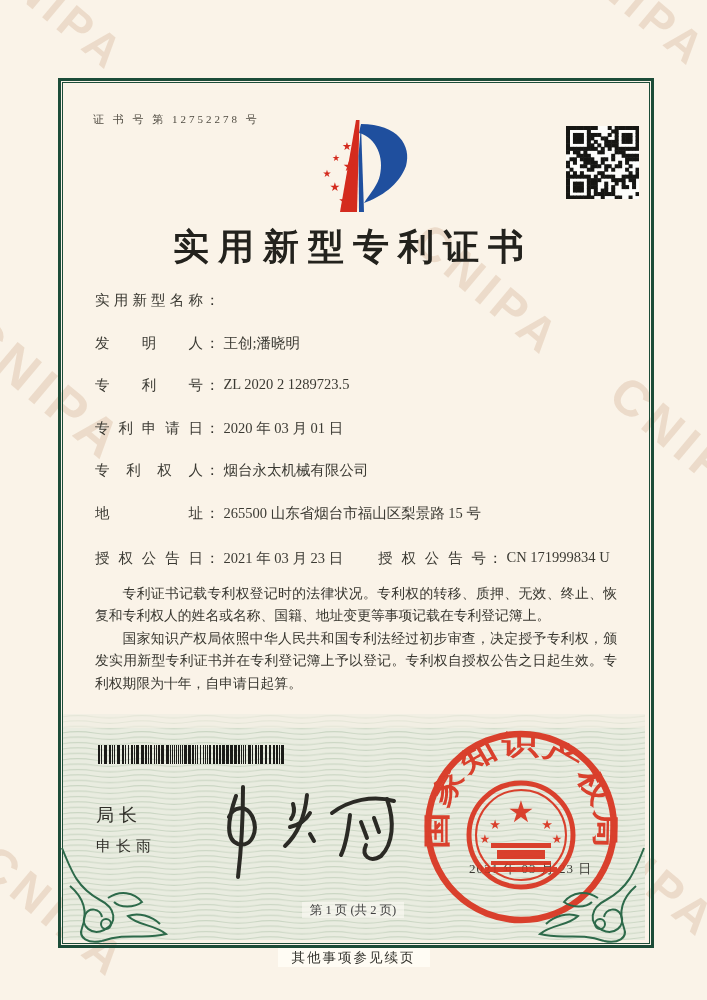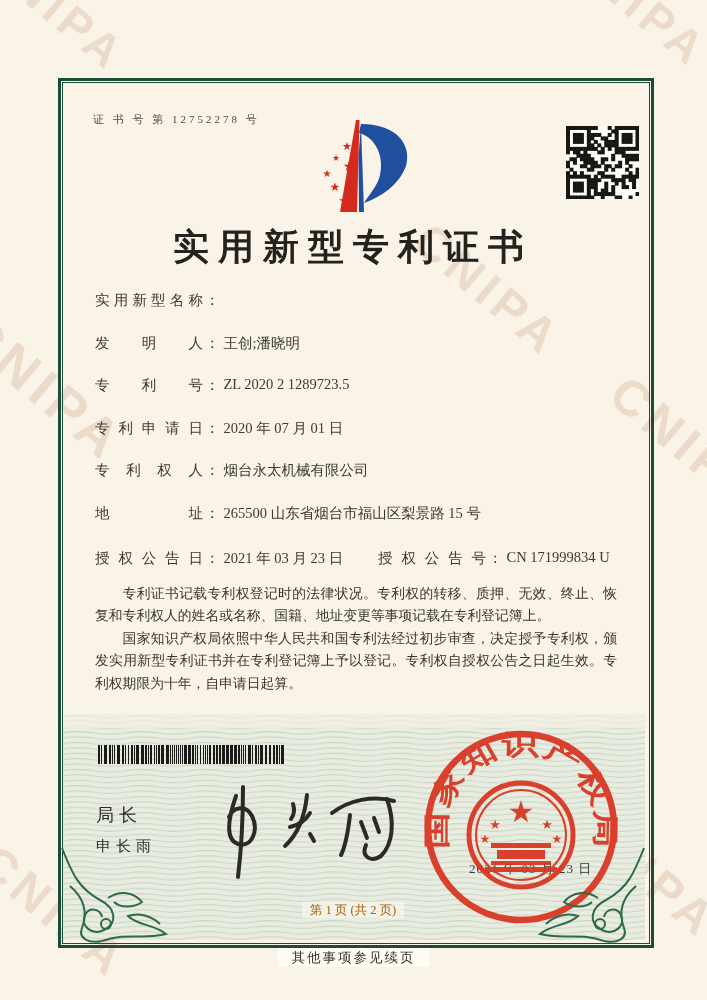--- a/index.html
+++ b/index.html
@@ -30,21 +30,21 @@
       line-height:1.63;color:#37362f;text-align:justify;}
   .paras p{margin:0;text-indent:2em;}
   .barcode{position:absolute;left:98px;top:745px;}
   .sig-title{position:absolute;left:96px;top:803px;font-size:18px;letter-spacing:5px;color:#2e2d27;}
   .sig-name{position:absolute;left:96px;top:837px;font-size:15px;letter-spacing:5px;color:#2e2d27;}
   .sig-svg{position:absolute;left:198px;top:782px;}
   .seal-date{position:absolute;left:438px;top:860px;width:185px;text-align:center;
       font-size:13px;letter-spacing:1px;color:#3a3a34;z-index:4;}
   .seal-svg{position:absolute;left:421px;top:727px;z-index:5;opacity:.93;}
   .page-no{position:absolute;left:58px;top:902px;width:590px;text-align:center;font-size:12.5px;
-      color:#a16207;z-index:6;}
+      color:#404040;z-index:6;}
   .page-no span{background:rgba(252,250,243,.6);padding:1px 8px;}
   .flourish{position:absolute;left:58px;top:828px;z-index:6;}
   .footer-note{position:absolute;left:0;top:949px;width:707px;text-align:center;font-size:13.5px;
       color:#34332d;z-index:6;}
   .footer-note span{background:rgba(255,253,246,.85);padding:2px 14px;letter-spacing:2px;}
 </style>
 </head>
 <body>
 
 <div class="page">
@@ -346,21 +346,21 @@
         <span class="fvalue">王创;潘晓明</span>
       </div>
       <div class="frow">
         <span class="flabel">专利号</span>
           <span class="colon">：</span>
         <span class="fvalue">ZL 2020 2 1289723.5</span>
       </div>
       <div class="frow">
         <span class="flabel">专利申请日</span>
           <span class="colon">：</span>
-        <span class="fvalue">2020 年 07 月 01 日</span>
+        <span class="fvalue">2020 年 03 月 01 日</span>
       </div>
       <div class="frow">
         <span class="flabel">专利权人</span>
           <span class="colon">：</span>
         <span class="fvalue">烟台永太机械有限公司</span>
       </div>
       <div class="frow">
         <span class="flabel">地址</span>
           <span class="colon">：</span>
         <span class="fvalue">265500 山东省烟台市福山区梨景路 15 号</span>

